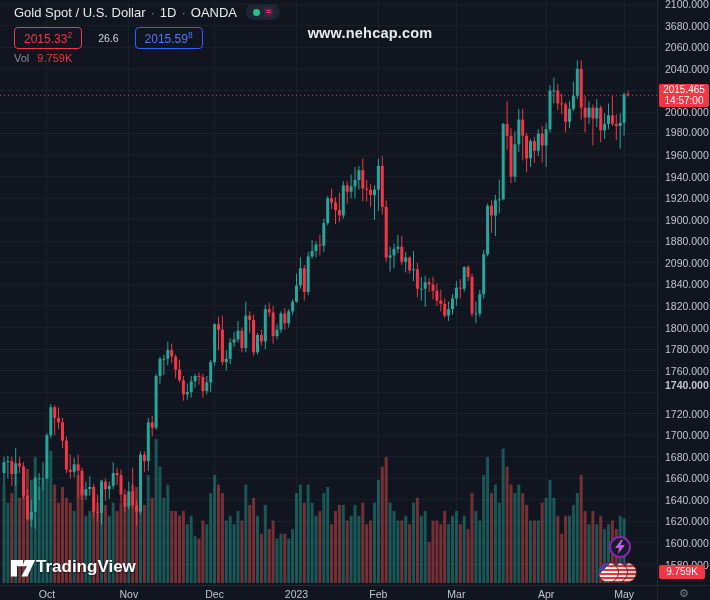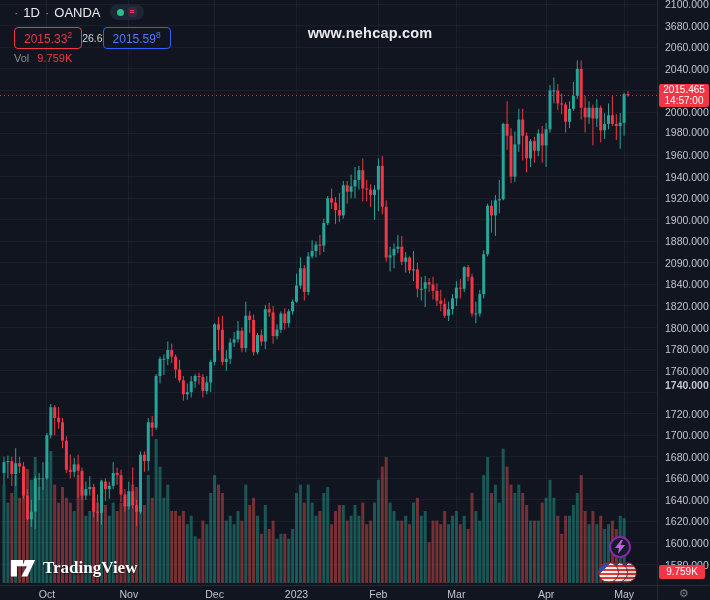--- a/index.html
+++ b/index.html
@@ -33,36 +33,36 @@
   .sym-row { display:flex; align-items:center; gap:5px; font-size:13px; color:#e8e9ed; }
   .sym-part { cursor:pointer; }
   .status-pill { display:inline-flex; align-items:center; gap:4px; background:#1d2634;
     border-radius:9px; padding:3px 7px; margin:0 4px; }
   .status-dot { width:7px; height:7px; border-radius:50%; background:#2ebd85; }
   .status-eq { color:#f23674; background:rgba(242,54,116,0.15); border-radius:3px;
     font-size:9px; font-weight:bold; line-height:10px; padding:0 2px; }
   .ohlc { display:inline-flex; gap:7px; margin-left:8px; font-size:11.5px; }
   .ohlc .lbl { color:#868b98; }
   .ohlc .val { color:#f23645; }
-  .quote-row { display:flex; align-items:center; gap:0; margin-top:7px; }
+  .quote-row { display:flex; align-items:center; gap:16px; margin-top:7px; }
   .quote-btn { border-radius:4px; padding:2px 9px; font-size:12px; background:rgba(16,21,31,0.6); cursor:pointer; }
   .quote-btn sup { font-size:8.5px; }
   .bid { border:1px solid #f23645; color:#f23645; }
   .ask { border:1px solid #2962ff; color:#4f7bff; }
   .spread { font-size:10.5px; color:#d1d4dc; }
   .vol-row { margin-top:3px; font-size:11px; }
   .vol-row .lbl { color:#868b98; }
   .vol-row .val { color:#f23645; margin-left:5px; }
 
   .watermark { position:absolute; left:370px; top:25px; transform:translateX(-50%);
     color:#e9eaee; font-size:14.5px; font-weight:bold; z-index:4; letter-spacing:0.2px; }
 
   
-  .tv-logo { position:absolute; left:10px; top:556px; display:flex; align-items:flex-end; gap:7px;
-    z-index:4; color:#fff; font-size:17px; font-weight:bold; text-shadow:0 1px 2px rgba(0,0,0,0.6); cursor:pointer;font-family:Liberation Serif, serif; }
+  .tv-logo { position:absolute; left:10px; top:556px; display:flex; align-items:center; gap:0;
+    z-index:4; color:#fff; font-size:17px; font-weight:bold; text-shadow:0 1px 2px rgba(0,0,0,0.6); cursor:pointer; }
 
   
   .float-btns { position:absolute; right:66px; top:536px; z-index:4; width:46px; }
   .bolt-btn { position:absolute; left:11px; top:0; width:22px; height:22px; border-radius:50%;
     background:#151b28; border:2px solid #8e24aa; display:flex; align-items:center; justify-content:center; cursor:pointer; }
   .flag-stack { position:absolute; left:0; top:26px; height:22px; cursor:pointer; }
   .flag { position:absolute; top:0; width:21px; height:21px; border-radius:50%;
     border:1px solid #8b1e26;
     background-image:linear-gradient(135deg,#3949ab 0 29%,transparent 30%),
       repeating-linear-gradient(#f2f2f2 0 2px,#e53935 2px 4px); }
@@ -641,20 +641,21 @@
       <div class="tl" style="left: 456.4px;">Mar</div>
       <div class="tl" style="left: 546.1px;">Apr</div>
       <div class="tl" style="left: 624.1px;">May</div>
     </div>
   <div class="axis-corner">
     <span>⚙</span>
   </div>
 
   <div class="legend">
     <div class="sym-row">
+      <span class="sym-part">Gold Spot / U.S. Dollar</span>
       <span style="color:#868b98;">·</span>
       <span class="sym-part">1D</span>
       <span style="color:#868b98;">·</span>
       <span class="sym-part">OANDA</span>
       <span class="status-pill">
         <span class="status-dot"></span>
         <span class="status-eq">=</span>
       </span>
     </div>
     <div class="quote-row">

